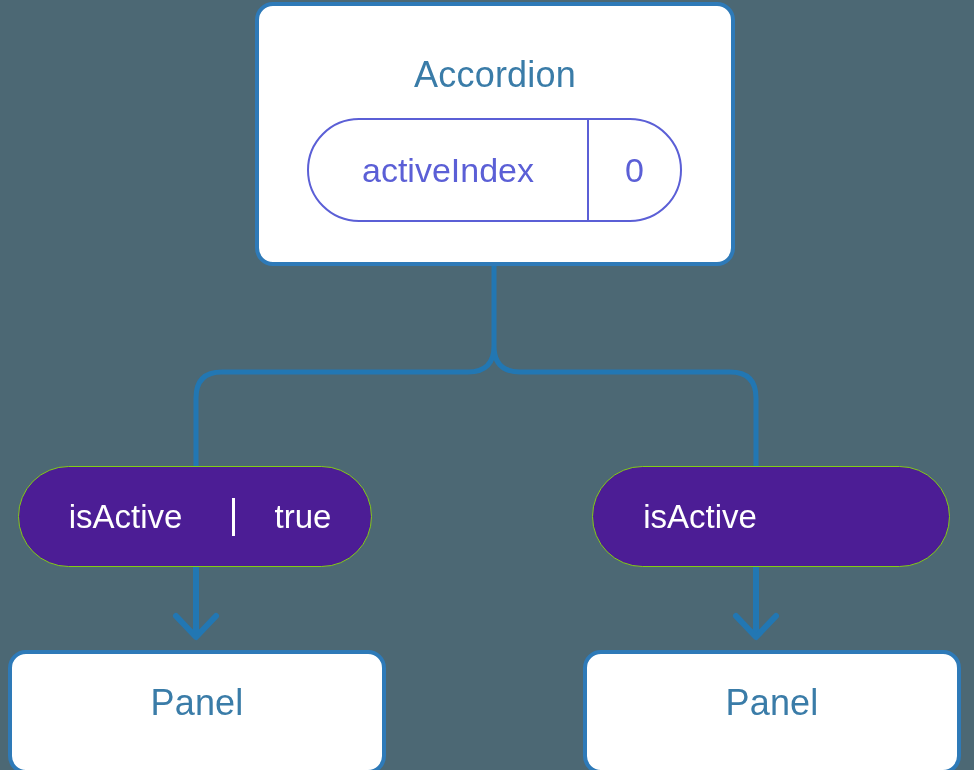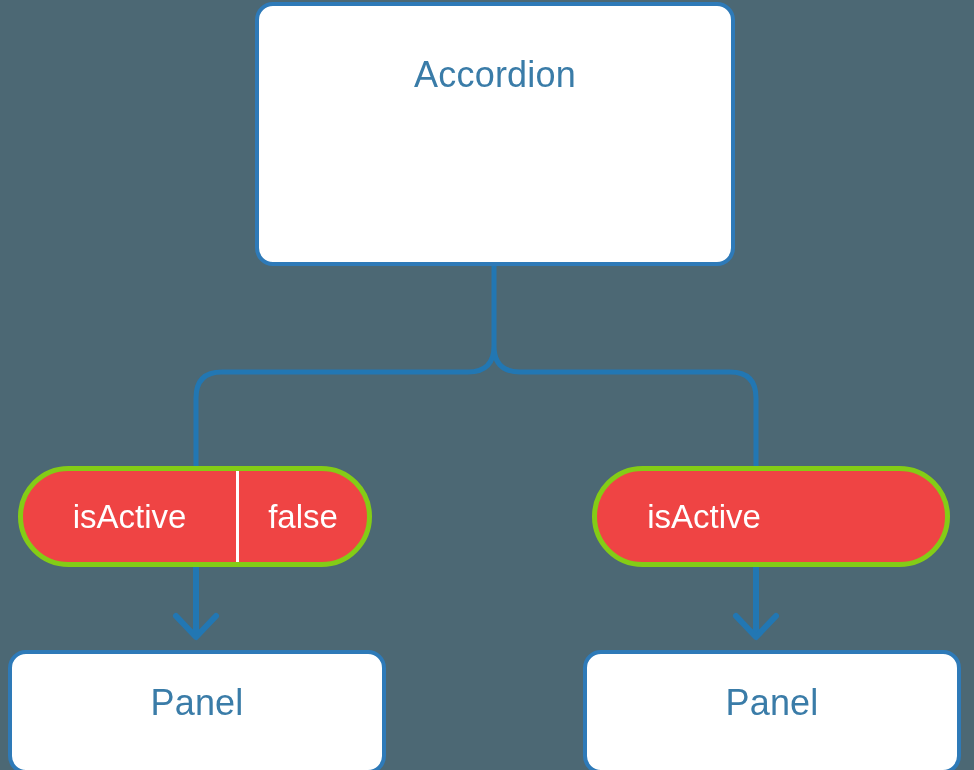--- a/index.html
+++ b/index.html
@@ -101,22 +101,23 @@
   .pill.outlined .pill-key,
   .pill.outlined .pill-val {
     color: #5b5fd6;
     font-size: 34px;
   }
   .pill.outlined .pill-val {
     border-left: 2px solid #5b5fd6;
   }
 
   .pill.filled {
-    background: #ef4444;
-    border: 5px solid #84cc16;
+    background: #4c1d95;
+    border: 1px solid #84cc16;
+    align-items: center;
   }
   .pill.filled .pill-key,
   .pill.filled .pill-val {
     color: #ffffff;
     font-size: 33px;
   }
   .pill.filled .pill-val {
     border-left: 3px solid #ffffff;
   }
 
@@ -175,24 +176,28 @@
     <g>
       <line x1="756" y1="568" x2="756" y2="634" stroke="#2277b3" stroke-width="6" stroke-linecap="round"></line>
       <polyline points="736,616 756,637 776,616" fill="none" stroke="#2277b3" stroke-width="6" stroke-linecap="round" stroke-linejoin="round"></polyline>
     </g>
   </svg>
 
   <div class="card" id="accordion-card">
     <div class="card-title">Accordion</div>
   </div>
 
+  <div class="pill outlined" id="pill-active-index">
+    <div class="pill-key">activeIndex</div>
+    <div class="pill-val">0</div>
+  </div>
 
   <div class="pill filled" id="pill-is-active-left">
     <div class="pill-key">isActive</div>
-    <div class="pill-val">false</div>
+    <div class="pill-val">true</div>
   </div>
 
   <div class="panel-card" id="panel-left">
     <div class="card-title">Panel</div>
   </div>
 
   <div class="pill filled" id="pill-is-active-right">
     <div class="pill-key">isActive</div>
   </div>
 

